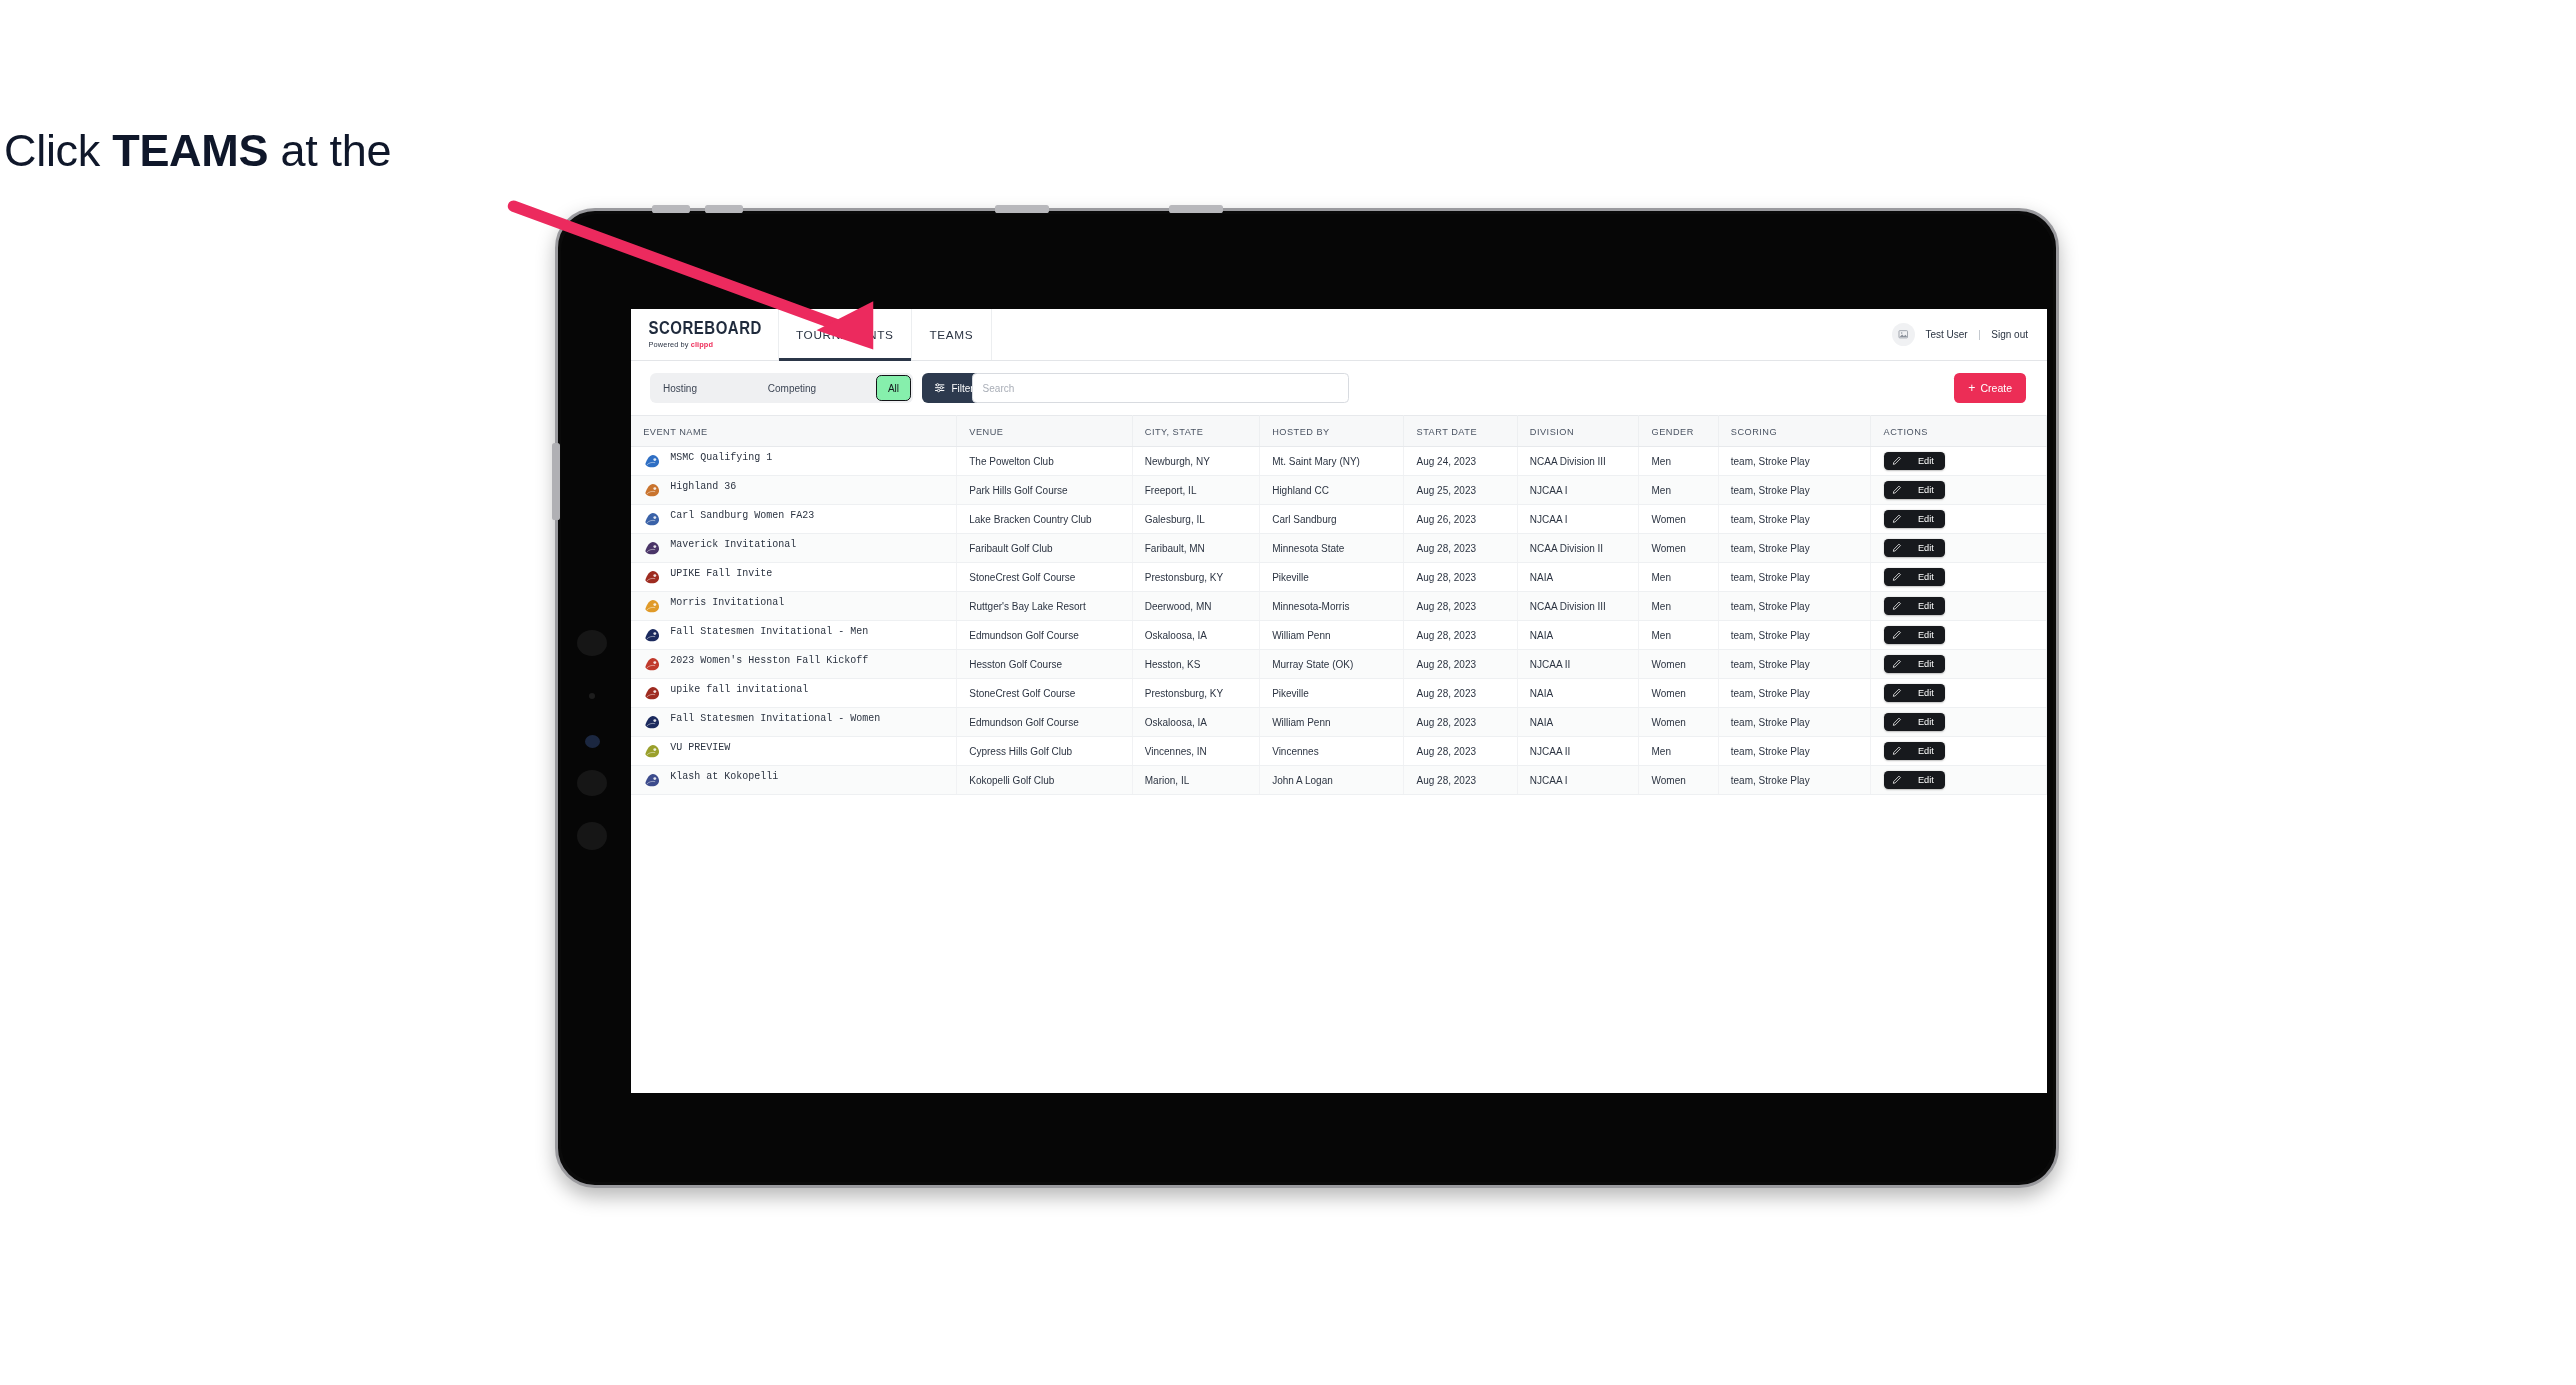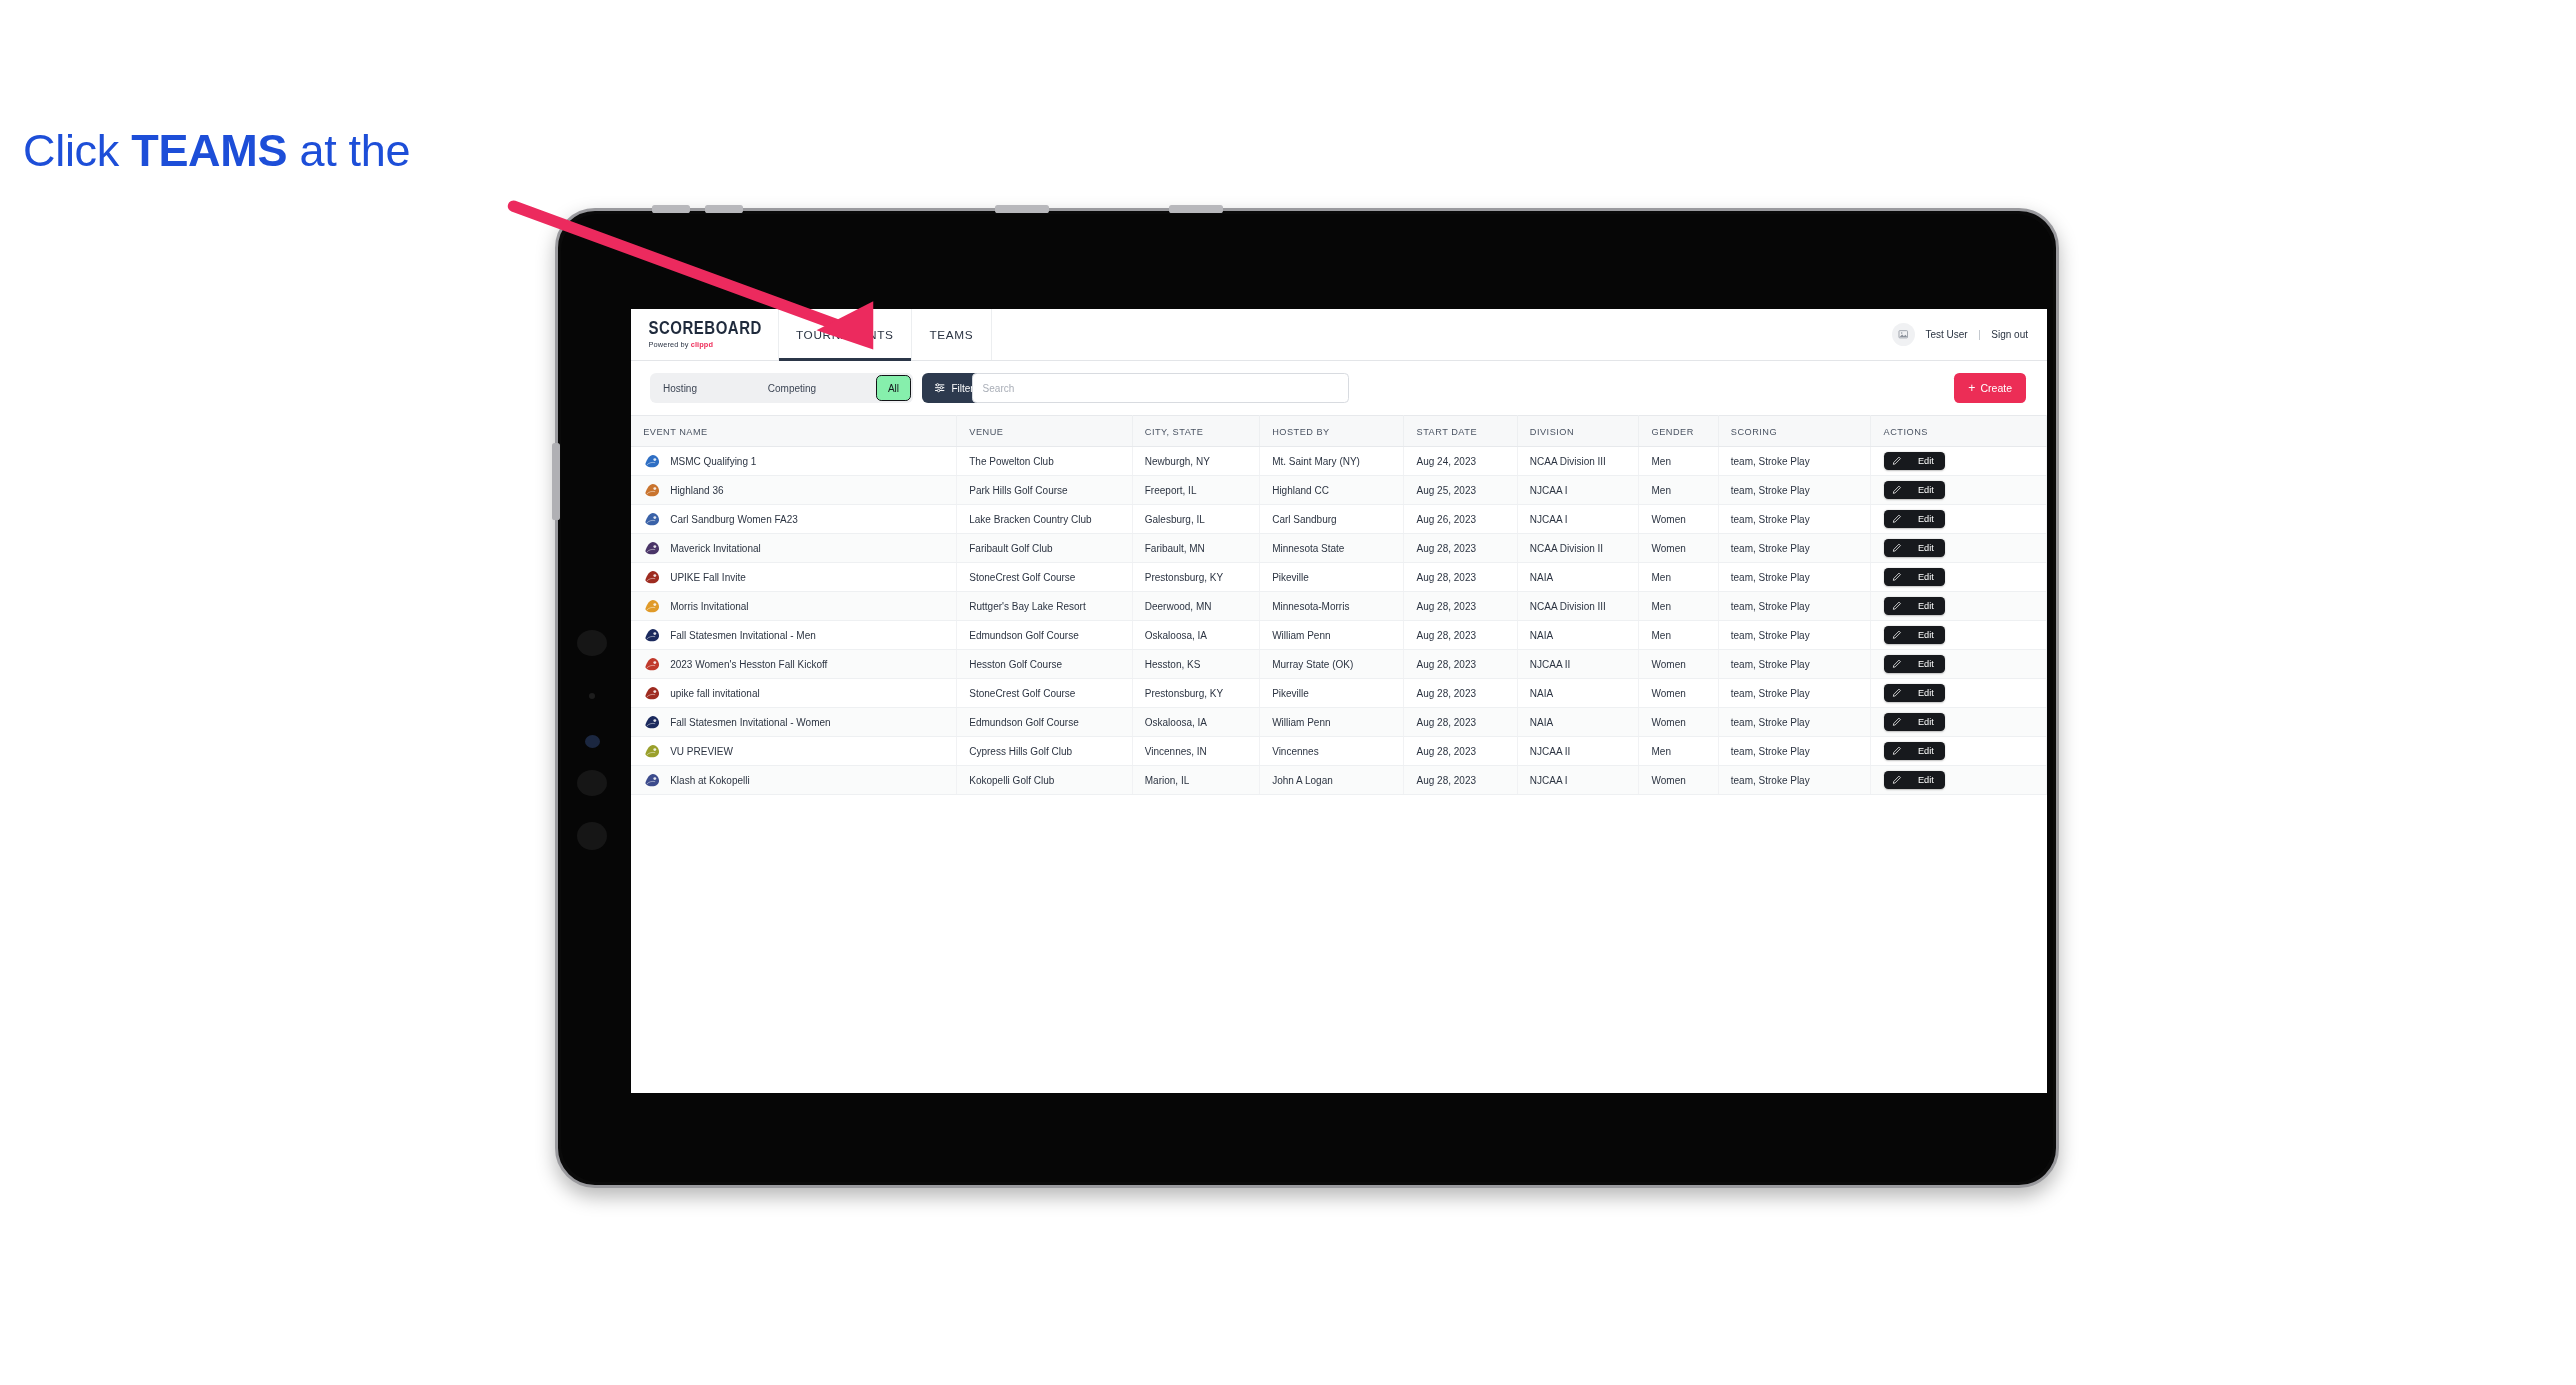--- a/index.html
+++ b/index.html
@@ -10,25 +10,25 @@
     background: #ffffff;
     font-family: "Liberation Sans", sans-serif;
     overflow: hidden;
   }
 
   #stage { position: relative; width: 2576px; height: 1386px; background:#fff; }
 
   
   .caption {
     position: absolute;
-    left: 23px; top: 122px;
+    left: 4px; top: 122px;
     width: 559px;
     font-size: 45px;
     line-height: 1.28;
-    color: #1d4ed8;
+    color: #0f172a;
     font-family: "Liberation Sans", sans-serif;
     letter-spacing: -0.3px;
   }
   .caption .strong { font-weight: 700; }
 
   
   .arrow-layer {
     position: absolute; left: 0; top: 0;
     width: 2576px; height: 1386px;
     pointer-events: none;
@@ -258,21 +258,21 @@
     overflow:hidden;
     text-overflow:ellipsis;
     vertical-align: middle;
   }
   tr.row-alt td { background:#fafbfb; }
   tr.row-norm td { background:#ffffff; }
   td.cell-event {
     padding-left: 10.5px;
   }
   .event-cell {
-    display:flex; align-items:center; gap:8.7px;
+    display:flex; gap:8.7px;font-family:Liberation Mono, monospace;
   }
   .team-logo {
     width:18.3px; height:18.3px; flex:0 0 18.3px;
     border-radius:2.6px;
     display:block;
   }
   td.cell-actions { padding-left: 10.5px; }
   .edit-btn {
     display:inline-flex; align-items:center; gap:16px;
     background:#17191d;

